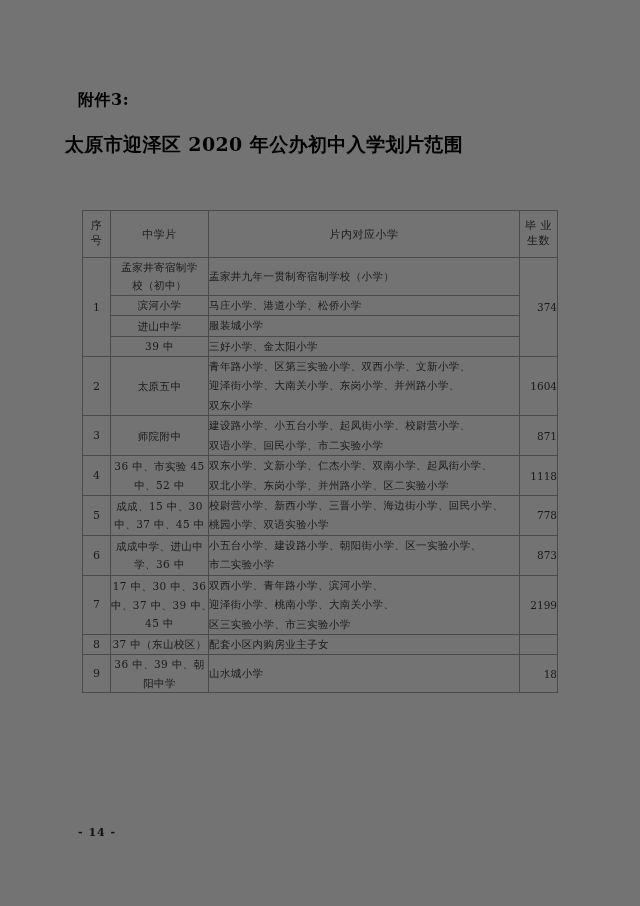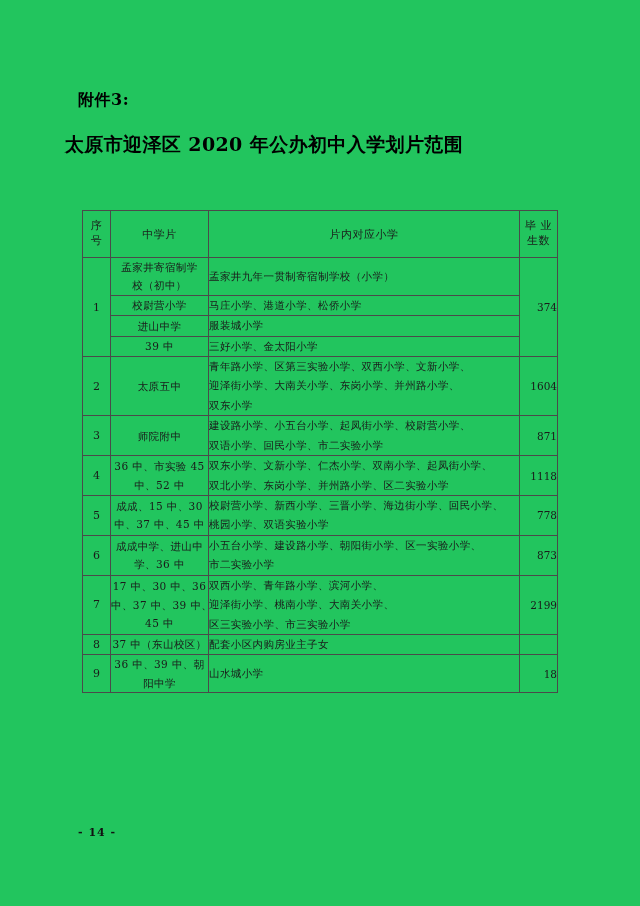--- a/index.html
+++ b/index.html
@@ -14,21 +14,21 @@
     font-family: "DejaVu Serif", "Liberation Serif", serif;
     color: #111111;
     overflow: hidden;
   }
 
   .page {
     position: absolute;
     left: 0; top: 0;
     width: 640px;
     height: 906px;
-    background: #22c55e;
+    background: #737373;
   }
 
   
   .attach-label {
     position: absolute;
     left: 78px;
     top: 90px;
     font-size: 16px;
     font-weight: bold;
     letter-spacing: 0.5px;
@@ -187,21 +187,21 @@
               <span class="line">孟家井寄宿制学</span>
               <span class="line">校（初中）</span>
             </td>
             <td class="c-primary">
               <span class="line">孟家井九年一贯制寄宿制学校（小学）</span>
             </td>
             <td class="c-grad" rowspan="4">374</td>
           </tr>
           <tr>
             <td class="c-middle">
-              <span class="line">校尉营小学</span>
+              <span class="line">滨河小学</span>
             </td>
             <td class="c-primary">
               <span class="line">马庄小学、港道小学、松侨小学</span>
             </td>
           </tr>
           <tr>
             <td class="c-middle">
               <span class="line">进山中学</span>
             </td>
             <td class="c-primary">

